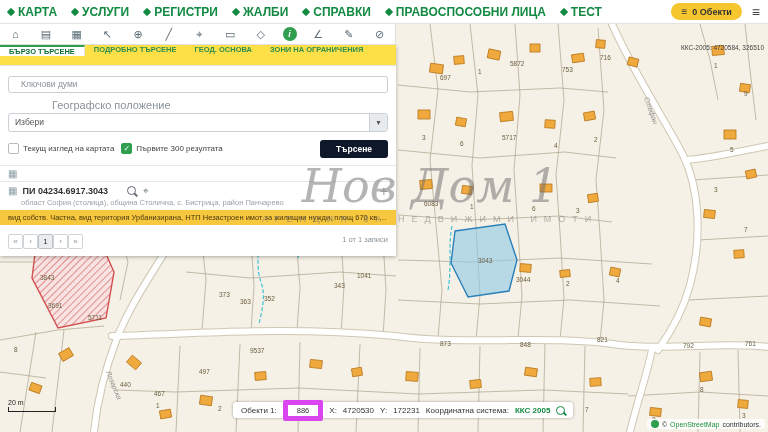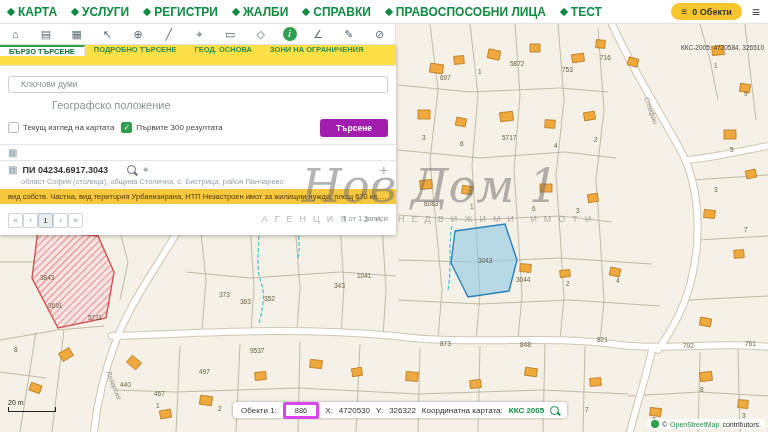--- a/index.html
+++ b/index.html
@@ -39,21 +39,21 @@
   .field-label{font-size:11px;color:#8a9299;margin:6px 0 2px;padding-left:44px;}
   .select{height:17px;border:1px solid #c9cfd4;border-radius:3px;display:flex;align-items:center;
           justify-content:space-between;font-size:8.5px;color:#555;padding-left:6px;cursor:pointer;overflow:hidden;}
   .caret-box{width:17px;height:17px;background:#e8ebee;border-left:1px solid #c9cfd4;display:flex;
              align-items:center;justify-content:center;font-size:8px;color:#555;}
   .options-row{display:flex;align-items:center;margin-top:8px;gap:7px;}
   .chk{display:flex;align-items:center;gap:4px;font-size:8px;color:#444;cursor:pointer;white-space:nowrap;}
   .box{width:11px;height:11px;border:1px solid #bbb;border-radius:2px;background:#fff;display:flex;
        align-items:center;justify-content:center;font-size:8px;color:#fff;box-sizing:border-box;}
   .box.checked{background:#2f9e4e;border-color:#2f9e4e;}
-  .search-btn{margin-left:auto;background:#a21caf;color:#fff;border:none;border-radius:3px;font-size:8.5px;
+  .search-btn{margin-left:auto;background:#0f172a;color:#fff;border:none;border-radius:3px;font-size:8.5px;
               font-weight:bold;padding:4px 16px;cursor:pointer;font-family:"Liberation Sans",sans-serif;}
   .divider{height:1px;background:#e4e7ea;}
   .mini-row{height:15px;display:flex;align-items:center;padding:0 8px;}
   .grid-ic{color:#8fa0aa;font-size:10px;}
   .res-head{display:flex;align-items:center;gap:5px;padding:3px 8px 1px;}
   .res-title{font-size:9px;color:#333;font-weight:bold;}
   .res-icons{display:flex;gap:7px;margin-left:14px;align-items:center;color:#7a868e;font-size:10px;}
   .res-plus{margin-left:auto;font-size:14px;color:#9aa5ad;line-height:10px;cursor:pointer;}
   .res-sub{font-size:7.5px;color:#98a1a8;padding:0 8px 3px 21px;}
   .res-highlight{background:#f7c73e;font-size:7.5px;color:#4a3a10;padding:3px 8px;white-space:nowrap;
@@ -65,21 +65,21 @@
   .pager-info{margin-left:auto;font-size:7.5px;color:#8a949c;}
   
   .mag{width:7px;height:7px;border:1.4px solid #667;border-radius:50%;position:relative;display:inline-block;}
   .mag::after{content:'';position:absolute;width:4px;height:1.5px;background:#667;transform:rotate(45deg);right:-3px;bottom:-1px;}
   .mag.green{border-color:#128a42;}
   .mag.green::after{background:#128a42;}
   
   .statusbar{position:absolute;left:233px;top:402px;height:16px;background:#fff;border-radius:3px;
              box-shadow:0 0 3px rgba(0,0,0,.35);display:flex;align-items:center;gap:6px;padding:0 8px;
              z-index:4;font-size:8px;color:#333;white-space:nowrap;}
-  .sb-box{border:3px solid #d946ef;border-radius:2px;padding:0 9px;height:11px;line-height:11px;font-size:7.5px;color:#333;}
+  .sb-box{border:5px solid #d946ef;border-radius:2px;padding:0 9px;height:11px;line-height:11px;font-size:7.5px;color:#333;}
   .sb-crs{color:#128a42;font-weight:bold;}
   
   .map-corner{position:absolute;top:44px;right:4px;font-size:6.5px;color:#444;z-index:1;}
   .scalebar{position:absolute;left:8px;top:399px;z-index:1;font-size:7px;color:#222;}
   .scaleline{width:46px;height:4px;border:1px solid #222;border-top:none;margin-top:1px;}
   .osm{position:absolute;right:3px;bottom:3px;z-index:4;font-size:7px;color:#333;
        background:rgba(255,255,255,.85);padding:1px 4px;border-radius:2px;display:flex;gap:3px;align-items:center;}
   .osm a{color:#1e8e3e;text-decoration:none;cursor:pointer;}
   .osm-dot{width:8px;height:8px;border-radius:50%;background:#2f9e4e;display:inline-block;}
   .watermark{position:absolute;left:170px;top:163px;width:520px;text-align:center;z-index:6;pointer-events:none;}
@@ -328,20 +328,24 @@
   <section class="panel">
     <div class="tabs" id="tabs">
         <span class="tab active">БЪРЗО ТЪРСЕНЕ</span>
         <span class="tab">ПОДРОБНО ТЪРСЕНЕ</span>
         <span class="tab">ГЕОД. ОСНОВА</span>
         <span class="tab">ЗОНИ НА ОГРАНИЧЕНИЯ</span>
       </div>
     <div class="panel-body">
       <input class="kw-input" placeholder="Ключови думи" style="">
       <div class="field-label">Географско положение</div>
+      <div class="select">
+        <span>Избери</span>
+        <span class="caret-box">▾</span>
+      </div>
       <div class="options-row">
         <label class="chk">
           <span class="box"></span>
           <span>Текущ изглед на картата</span>
         </label>
         <label class="chk">
           <span class="box checked">✓</span>
           <span>Първите 300 резултата</span>
         </label>
         <button class="search-btn">Търсене</button>
@@ -370,19 +374,19 @@
       <span class="pager-info">1 от 1 записи</span>
     </div>
   </section>
 
   <div class="statusbar">
     <span>Обекти 1:</span>
     <span class="sb-box">886</span>
     <span>X:</span>
     <span>4720530</span>
     <span>Y:</span>
-    <span>326322</span>
-    <span>Координатна картата:</span>
+    <span>172231</span>
+    <span>Координатна система:</span>
     <span class="sb-crs">ККС 2005</span>
     <span class="mag green"></span>
   </div>
 
 </div>
 
 </body></html>

